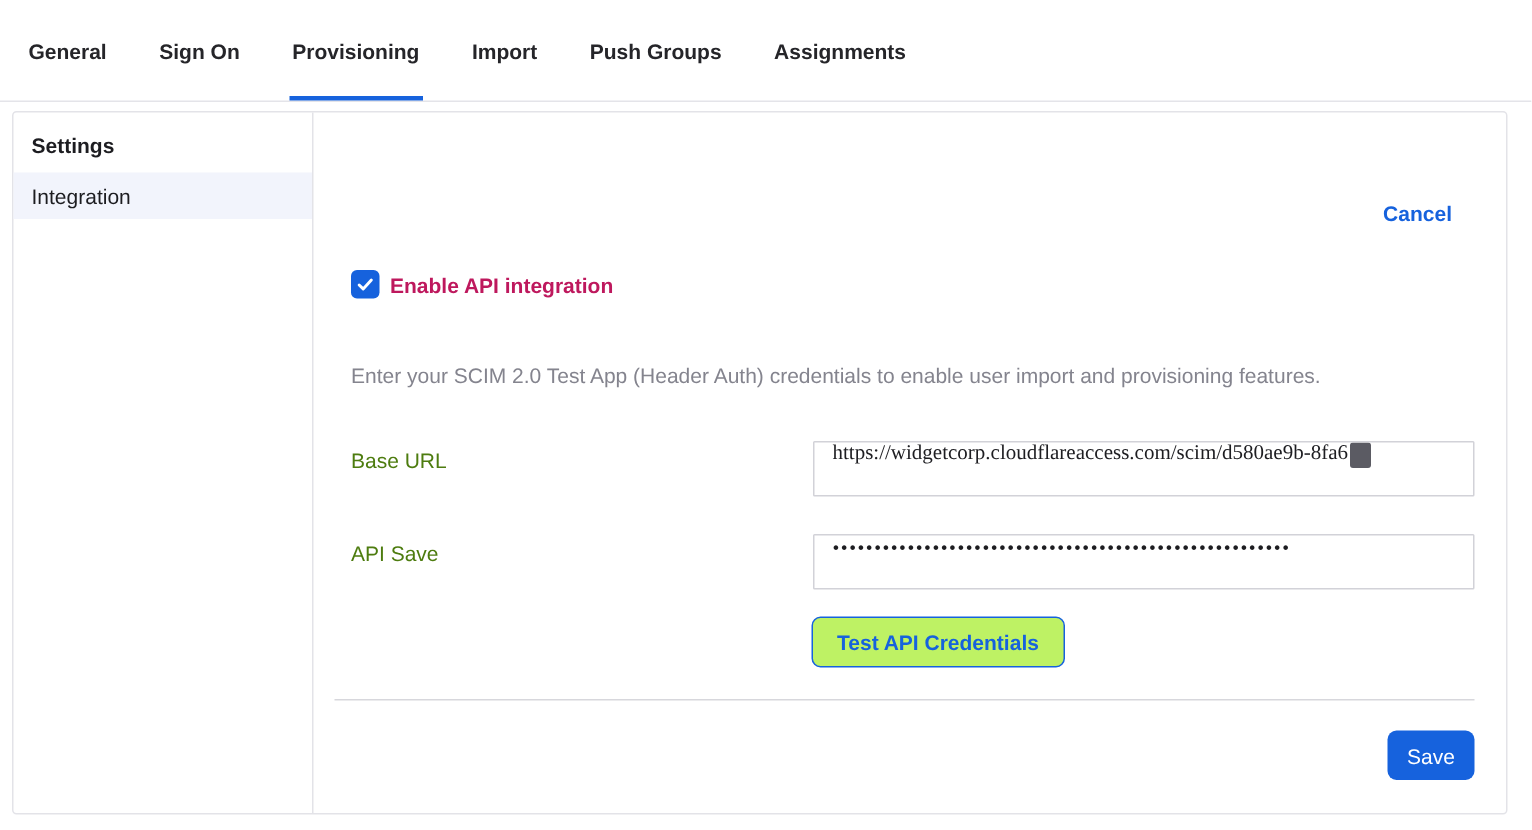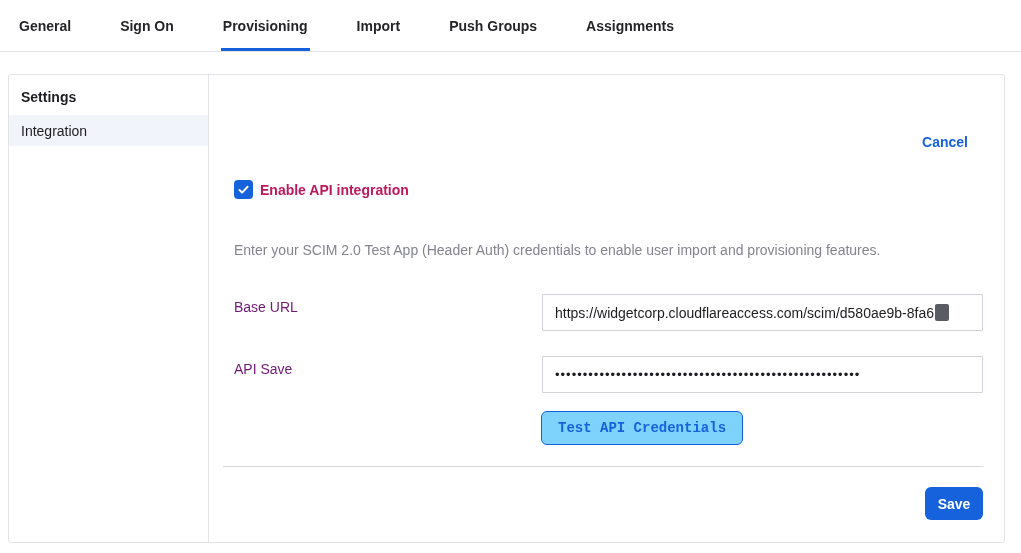--- a/index.html
+++ b/index.html
@@ -8,23 +8,23 @@
     background: #ffffff;
     font-family: "Liberation Sans", "DejaVu Sans", sans-serif;
     color: #1d1d21;
     overflow: hidden;
   }
 
   
   .tabbar {
     display: flex;
     align-items: stretch;
-    height: 52px;
+    height: 68px;
     padding-left: 19px;
-    gap: 49px;
+    gap: 35px;
     border-bottom: 1px solid #e4e4e9;
     background: #ffffff;
   }
   .tab {
     display: flex;
     align-items: center;
     position: relative;
     font-size: 14px;
     font-weight: 700;
     color: #252529;
@@ -108,39 +108,40 @@
     left: 225px; top: 167px;
     font-size: 14px;
     color: #84848e;
     white-space: nowrap;
   }
 
   .field-label {
     position: absolute;
     left: 225px;
     font-size: 14px;
-    color: #701a75;
+    color: #4d7c0f;
   }
   .field-label.base-url { top: 224px; }
   .field-label.api-token { top: 286px; }
 
   .text-input {
     position: absolute;
     left: 533px;
     width: 441px; height: 37px;
     border: 1px solid #d2d2d8;
     border-radius: 1px;
     background: #ffffff;
     display: flex;
-    align-items: center;
+    align-items: flex-start;
     padding: 0 12px;
     font-size: 14px;
     color: #1d1d21;
     overflow: hidden;
     cursor: text;
+    font-family: Liberation Serif, serif;
   }
   .text-input.base-url { top: 219px; }
   .text-input.api-token { top: 281px; letter-spacing: 1px; font-size: 13px; }
   .input-text {
     white-space: nowrap;
     overflow: hidden;
   }
   .cursor-block {
     flex: 0 0 auto;
     width: 14px; height: 17px;
@@ -149,47 +150,47 @@
     border-radius: 2px;
   }
 
   .test-btn {
     position: absolute;
     left: 532px; top: 336px;
     height: 34px;
     padding: 0 16px;
     display: inline-flex;
     align-items: center;
-    background: #7dd3fc;
+    background: #bef264;
     border: 1px solid #1662dd;
     border-radius: 6px;
     color: #1662dd;
     font-size: 14px;
     font-weight: 700;
-    font-family: Liberation Mono, monospace;
+    font-family: Liberation Sans, sans-serif;
     cursor: pointer;
   }
 
   .divider {
     position: absolute;
     left: 214px; top: 391px;
     width: 760px; height: 1px;
     background: #d7d7dc;
   }
 
   .save-btn {
     position: absolute;
     left: 916px; top: 412px;
     width: 58px; height: 33px;
     background: #1662dd;
     border: none;
     border-radius: 6px;
     color: #ffffff;
     font-size: 14px;
-    font-weight: 700;
+    font-weight: 400;
     font-family: inherit;
     cursor: pointer;
   }
 </style>
 </head>
 <body>
 
 <nav class="tabbar">
   <div class="tab">
     <span>General</span>

